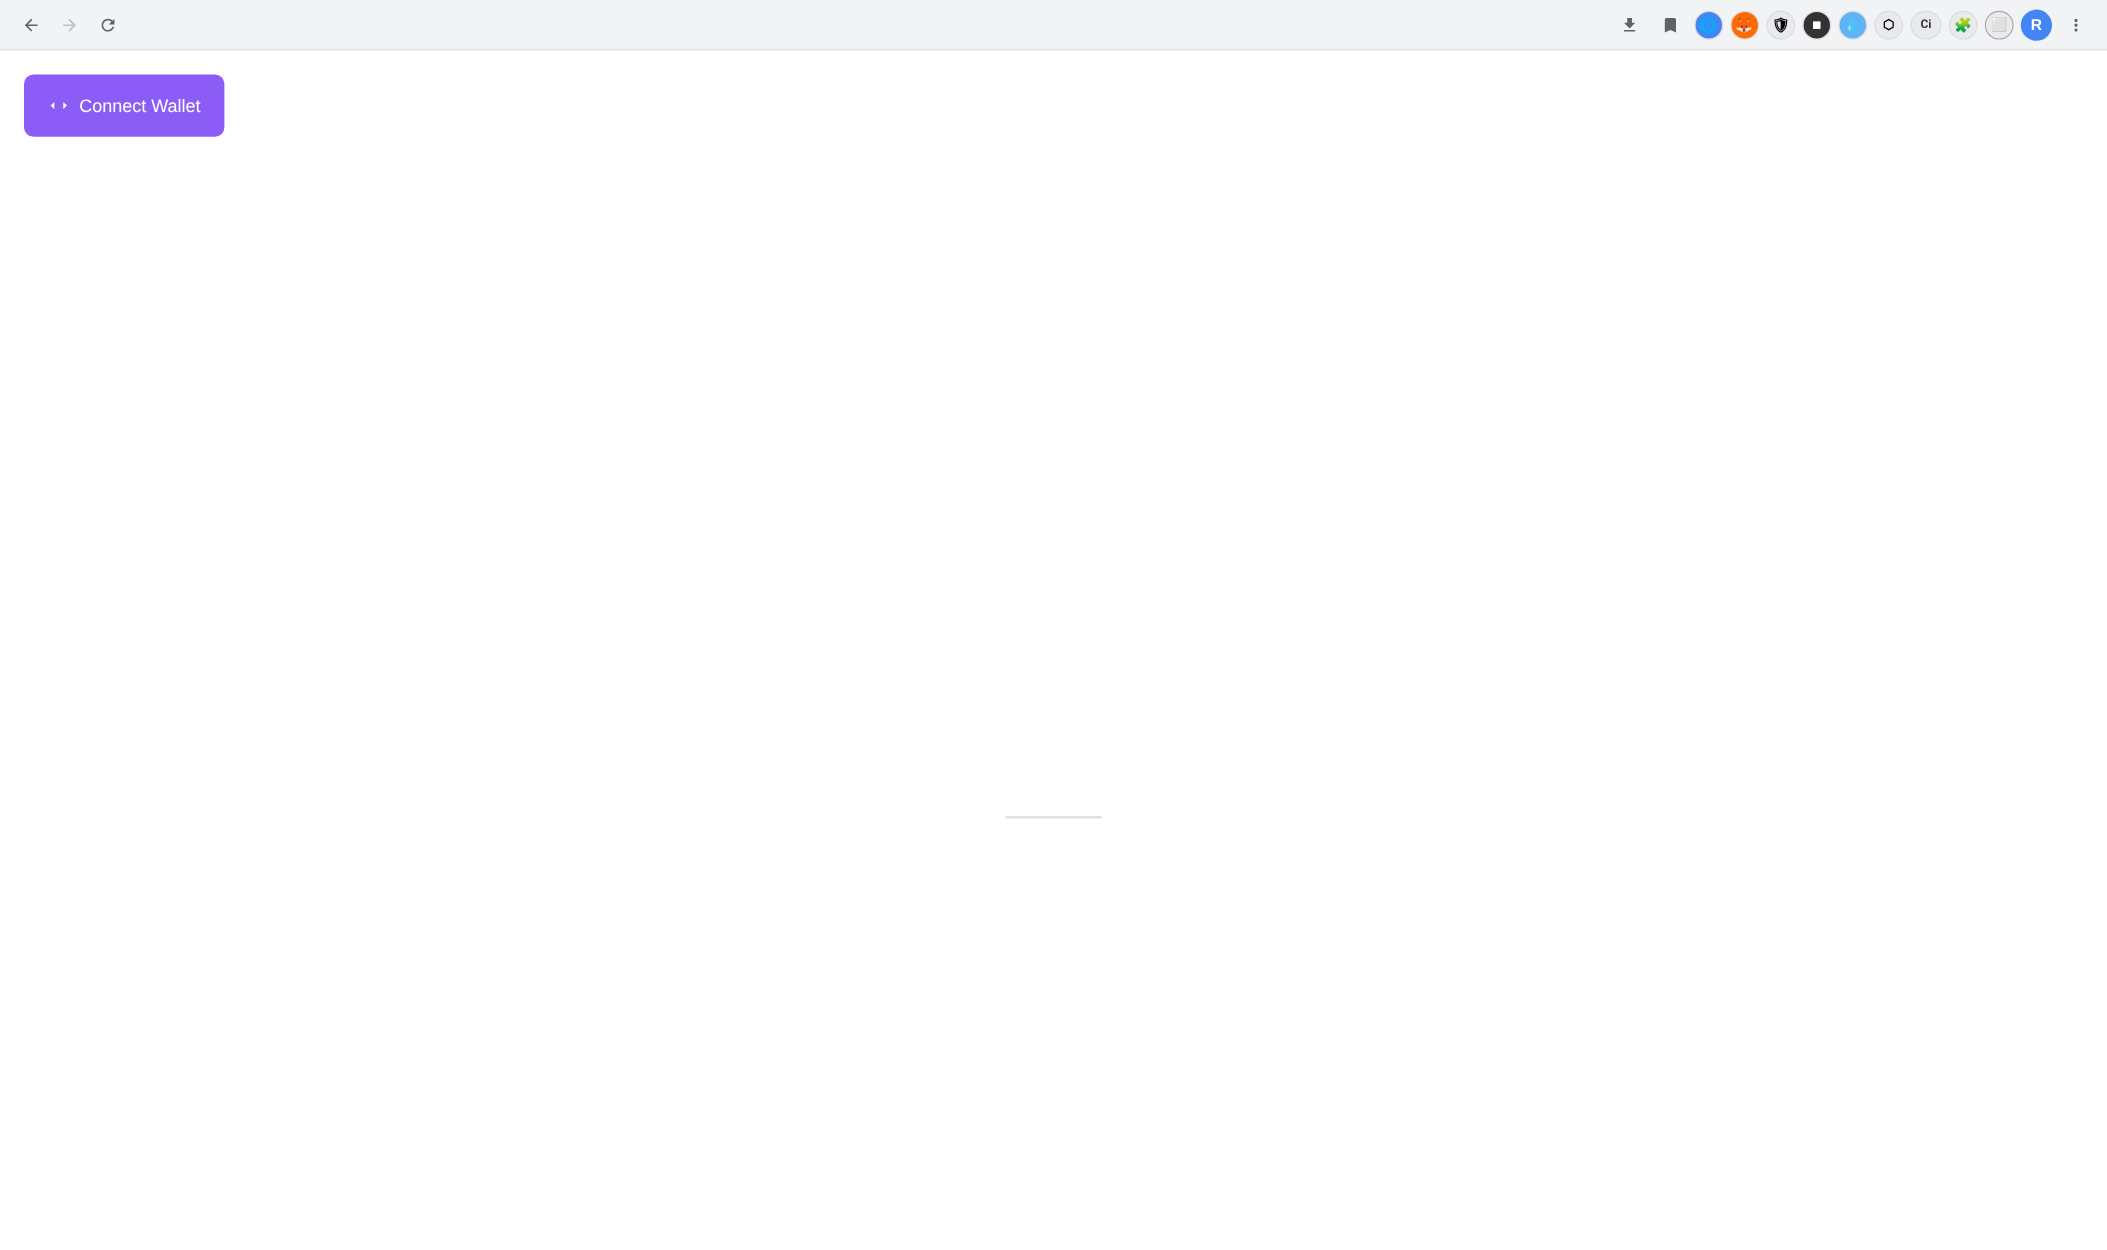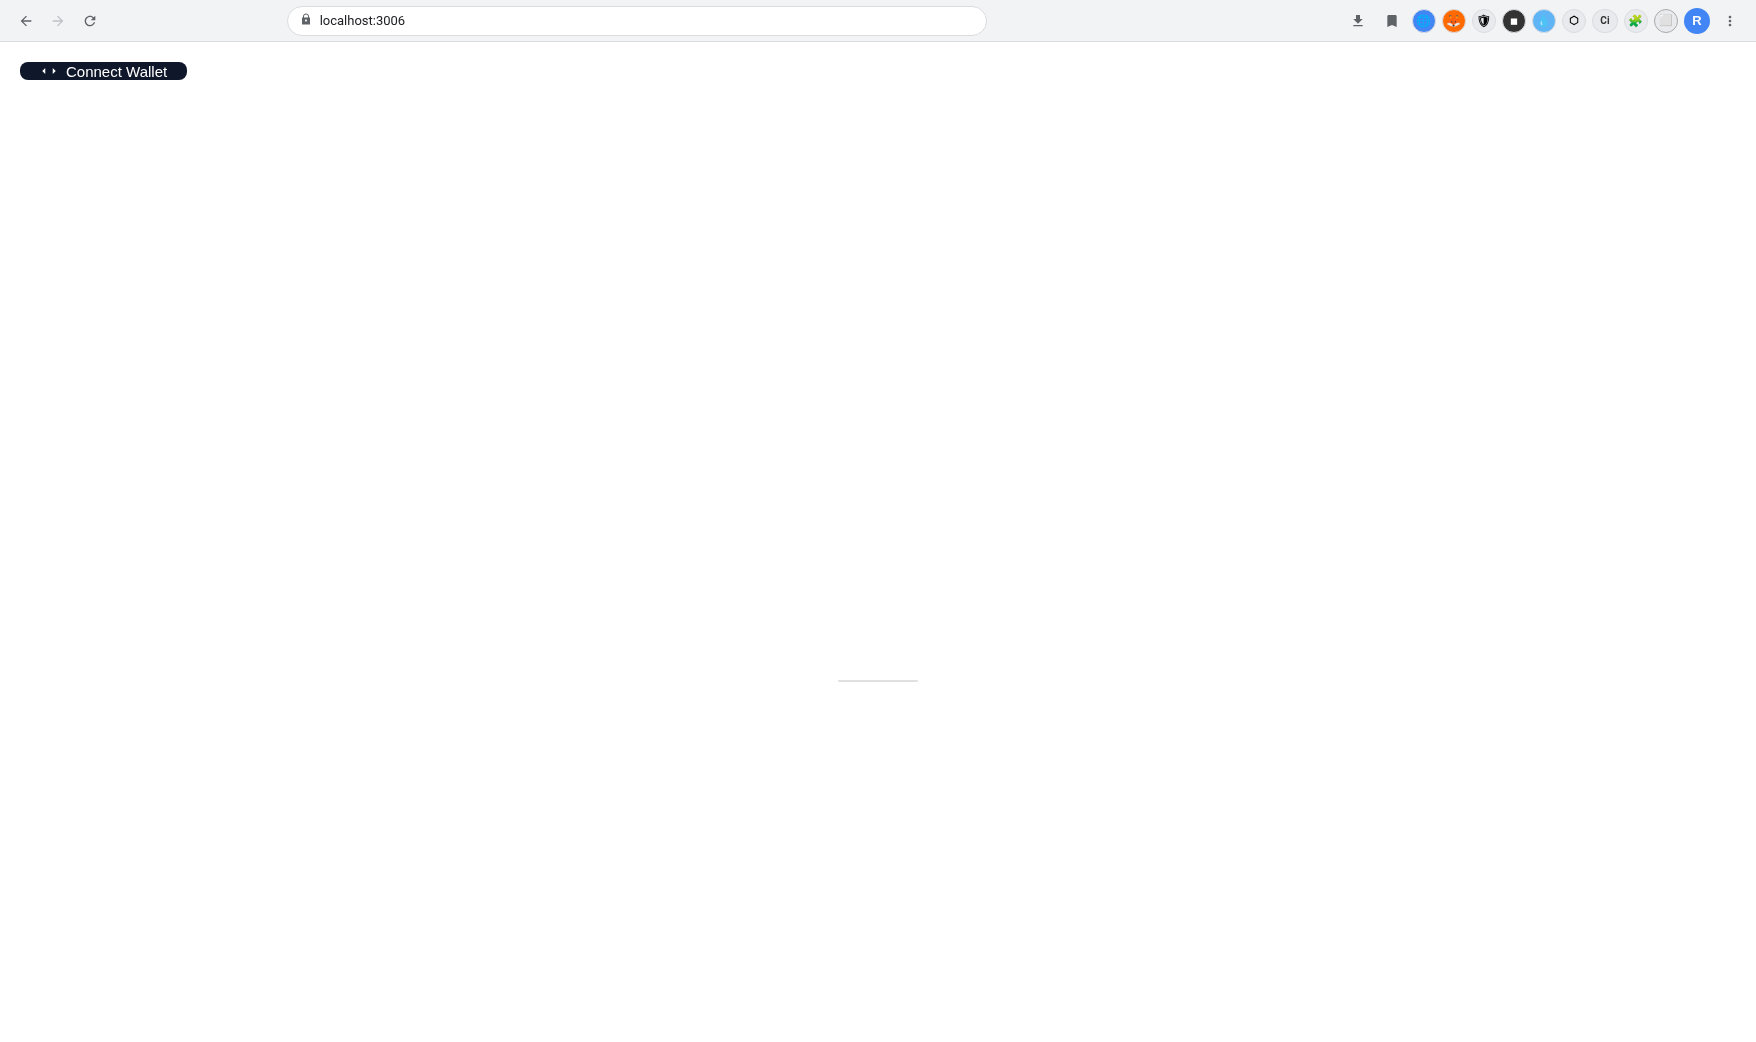--- a/index.html
+++ b/index.html
@@ -103,25 +103,25 @@
       position: relative;
       padding: 20px;
       min-height: calc(1042px - 42px);
     }
 
     
     .connect-wallet-btn {
       display: inline-flex;
       align-items: center;
       gap: 8px;
-      background: #0f172a;
+      background: #8b5cf6;
       color: white;
       border: none;
       border-radius: 8px;
-      padding: 0 20px;
+      padding: 17px 20px;
       font-size: 15px;
       font-weight: 500;
       cursor: pointer;
       position: relative;
       top: 0;
       left: 0;
     }
 
     .wallet-icon {
       display: inline-flex;
@@ -171,28 +171,20 @@
           <path d="M12 4l-1.41 1.41L16.17 11H4v2h12.17l-5.58 5.59L12 20l8-8z"></path>
         </svg>
     </button>
     <button class="nav-btn" title="Reload">
       <svg width="16" height="16" viewBox="0 0 24 24" fill="#5f6368">
           <path d="M17.65 6.35C16.2 4.9 14.21 4 12 4c-4.42 0-7.99 3.58-7.99 8s3.57 8 7.99 8c3.73 0 6.84-2.55 7.73-6h-2.08c-.82 2.33-3.04 4-5.65 4-3.31 0-6-2.69-6-6s2.69-6 6-6c1.66 0 3.14.69 4.22 1.78L13 11h7V4l-2.35 2.35z"></path>
         </svg>
     </button>
   </div>
 
-  <div class="address-bar">
-    <span class="lock-icon">
-      <svg width="12" height="14" viewBox="0 0 24 24" fill="#5f6368">
-          <path d="M12 1C8.676 1 6 3.676 6 7v2H4v14h16V9h-2V7c0-3.324-2.676-6-6-6zm0 2c2.276 0 4 1.724 4 4v2H8V7c0-2.276 1.724-4 4-4zm0 10c1.1 0 2 .9 2 2s-.9 2-2 2-2-.9-2-2 .9-2 2-2z"></path>
-        </svg>
-    </span>
-    <span class="url-text">localhost:3006</span>
-  </div>
 
   <div class="browser-actions">
     <button class="browser-action-btn">
       <svg width="16" height="16" viewBox="0 0 24 24" fill="#5f6368">
           <path d="M19 9h-4V3H9v6H5l7 7 7-7zM5 18v2h14v-2H5z"></path>
         </svg>
     </button>
     <button class="browser-action-btn">
       <svg width="16" height="16" viewBox="0 0 24 24" fill="#5f6368">
           <path d="M17 3H7c-1.1 0-1.99.9-1.99 2L5 21l7-3 7 3V5c0-1.1-.9-2-2-2z"></path>

